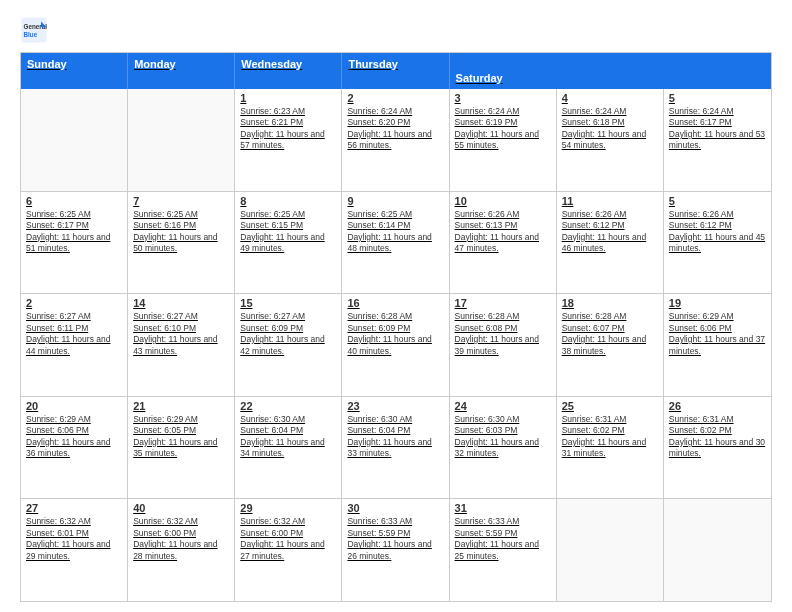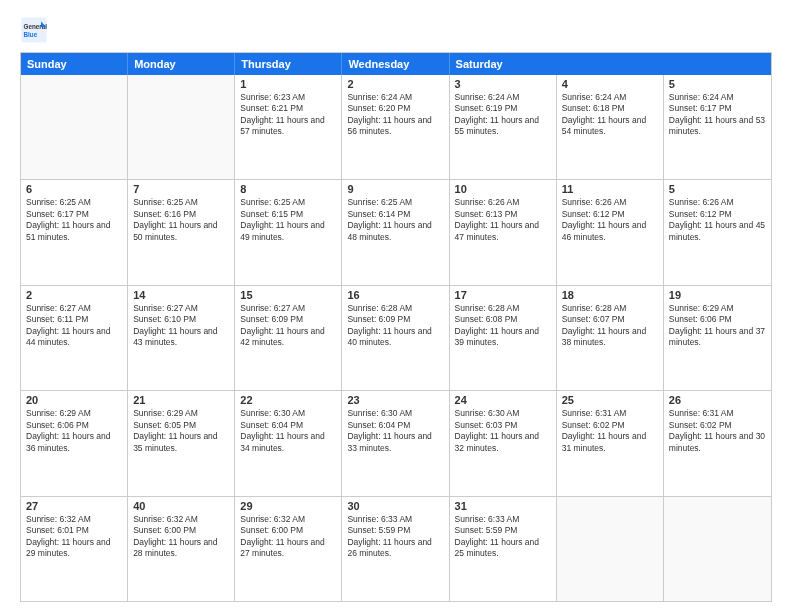--- a/index.html
+++ b/index.html
@@ -9,20 +9,21 @@
       width: 792px;
       height: 612px;
       overflow: hidden;
     }
     .page {
       width: 792px;
       height: 612px;
       padding: 16px 20px 10px 20px;
       display: flex;
       flex-direction: column;
+      text-decoration: underline;
     }
     .header {
       display: flex;
       justify-content: space-between;
       align-items: flex-start;
       margin-bottom: 8px;
     }
     .logo {
       display: flex;
       align-items: center;
@@ -58,21 +59,21 @@
       background: #1a73e8;
     }
     .cal-header-cell {
       color: #fff;
       font-size: 11px;
       font-weight: bold;
       padding: 5px 6px;
       text-align: left;
       border-right: 1px solid #4a93f0;
     }
-    .cal-header-cell:last-child { border-right: none; }
+    .cal-header-cell:last-child { border-right: none; margin-top: 14px; }
     .cal-body {
       flex: 1;
       display: flex;
       flex-direction: column;
     }
     .cal-row {
       display: grid;
       grid-template-columns: repeat(7, 1fr);
       flex: 1;
       border-top: 1px solid #ccc;
@@ -120,22 +121,22 @@
     <div class="title-area">
       <div class="month-title"></div>
       <div class="location"></div>
     </div>
   </div>
 
   <div class="calendar">
     <div class="cal-header">
     <div class="cal-header-cell">Sunday</div>
         <div class="cal-header-cell">Monday</div>
+        <div class="cal-header-cell">Wednesday</div>
         <div class="cal-header-cell">Thursday</div>
-        <div class="cal-header-cell">Wednesday</div>
         <div class="cal-header-cell">Saturday</div>
       </div>
     <div class="cal-body">
     <div class="cal-row">
           <div class="cal-cell empty"></div>
           <div class="cal-cell empty"></div>
           <div class="cal-cell">
             <div class="day-num">1</div>
             <div class="cell-info" style="white-space: pre-line;">Sunrise: 6:23 AM
 Sunset: 6:21 PM

